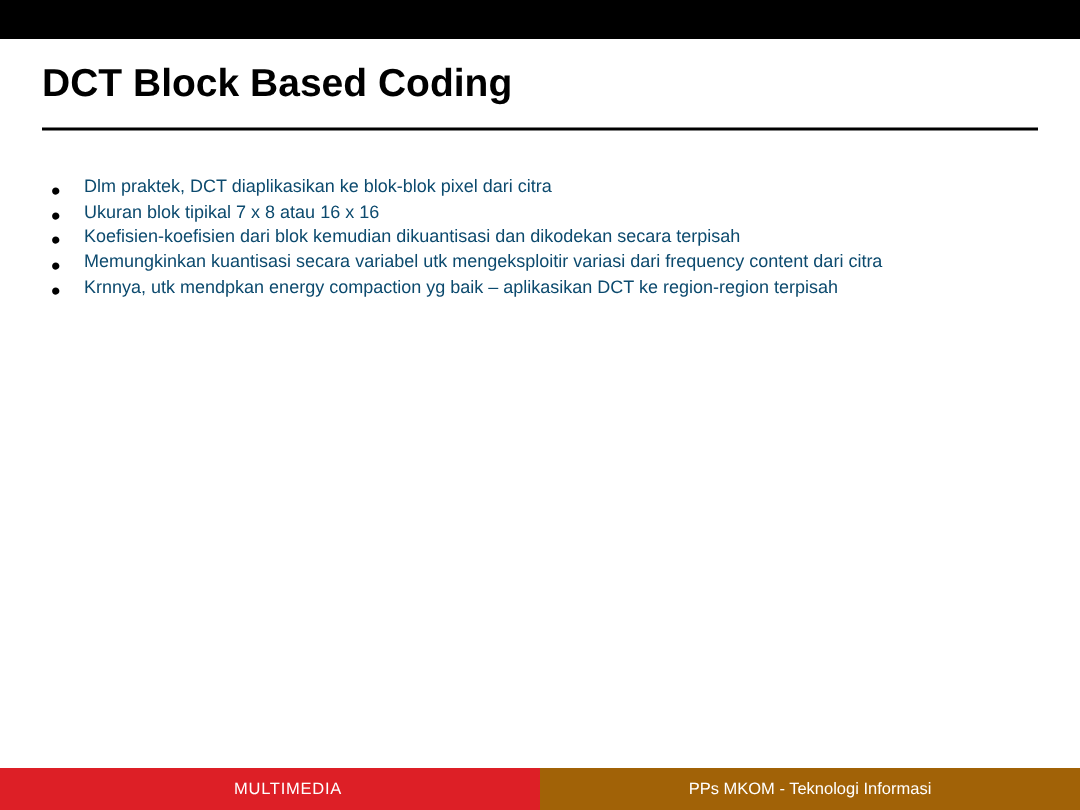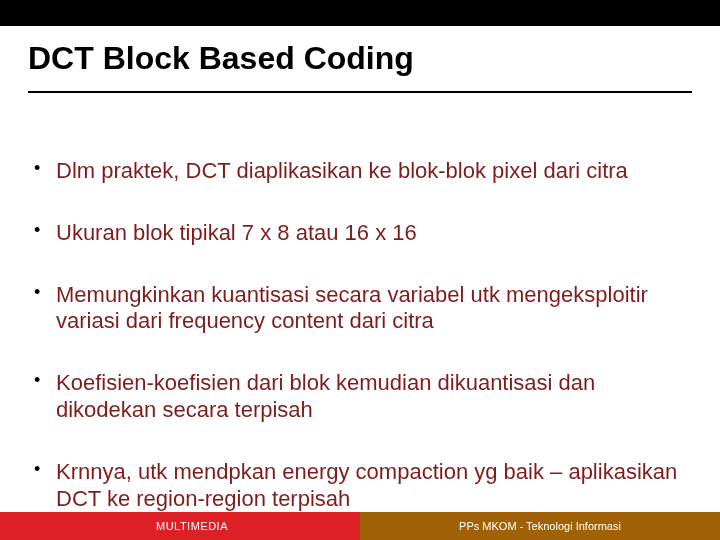--- a/index.html
+++ b/index.html
@@ -11,44 +11,43 @@
   }
   .top-bar {
     width: 100%;
     height: 26px;
     background: #000000;
   }
   .title-section {
     padding: 14px 28px 6px 28px;
   }
   .slide-title {
-    font-size: 32px;
+    font-size: 26px;
     font-weight: 700;
     color: #000000;
     letter-spacing: 0px;
   }
   .title-rule {
     margin: 8px 28px 0 28px;
     border: none;
     border-top: 2px solid #000000;
   }
   .content-area {
     padding: 30px 28px 0 28px;
   }
   .bullet-list {
     list-style: none;
   }
   .bullet-list li {
     position: relative;
     padding-left: 28px;
-    font-size: 22px;
+    font-size: 12px;
     line-height: 1.22;
-    color: #7f1d1d;
+    color: #0c4a6e;
     margin-bottom: 2px;
-    margin-top: 35px;
   }
   .bullet-list li::before {
     content: "•";
     position: absolute;
     left: 6px;
     top: 0;
     font-size: 18px;
     color: #000000;
   }
   .footer {
@@ -89,22 +88,22 @@
 
 <div class="title-section">
   <h1 class="slide-title">DCT Block Based Coding</h1>
 </div>
 <hr class="title-rule">
 
 <div class="content-area">
   <ul class="bullet-list">
     <li>Dlm praktek, DCT diaplikasikan ke blok-blok pixel dari citra</li>
     <li>Ukuran blok tipikal 7 x 8 atau 16 x 16</li>
+    <li>Koefisien-koefisien dari blok kemudian dikuantisasi dan dikodekan secara terpisah</li>
     <li>Memungkinkan kuantisasi secara variabel utk mengeksploitir variasi dari frequency content dari citra</li>
-    <li>Koefisien-koefisien dari blok kemudian dikuantisasi dan dikodekan secara terpisah</li>
     <li>Krnnya, utk mendpkan energy compaction yg baik – aplikasikan DCT ke region-region terpisah</li>
   </ul>
 </div>
 
 <div class="footer">
   <div class="footer-left">
     <span>MULTIMEDIA</span>
   </div>
   <div class="footer-right">
     <span>PPs MKOM - Teknologi Informasi</span>

